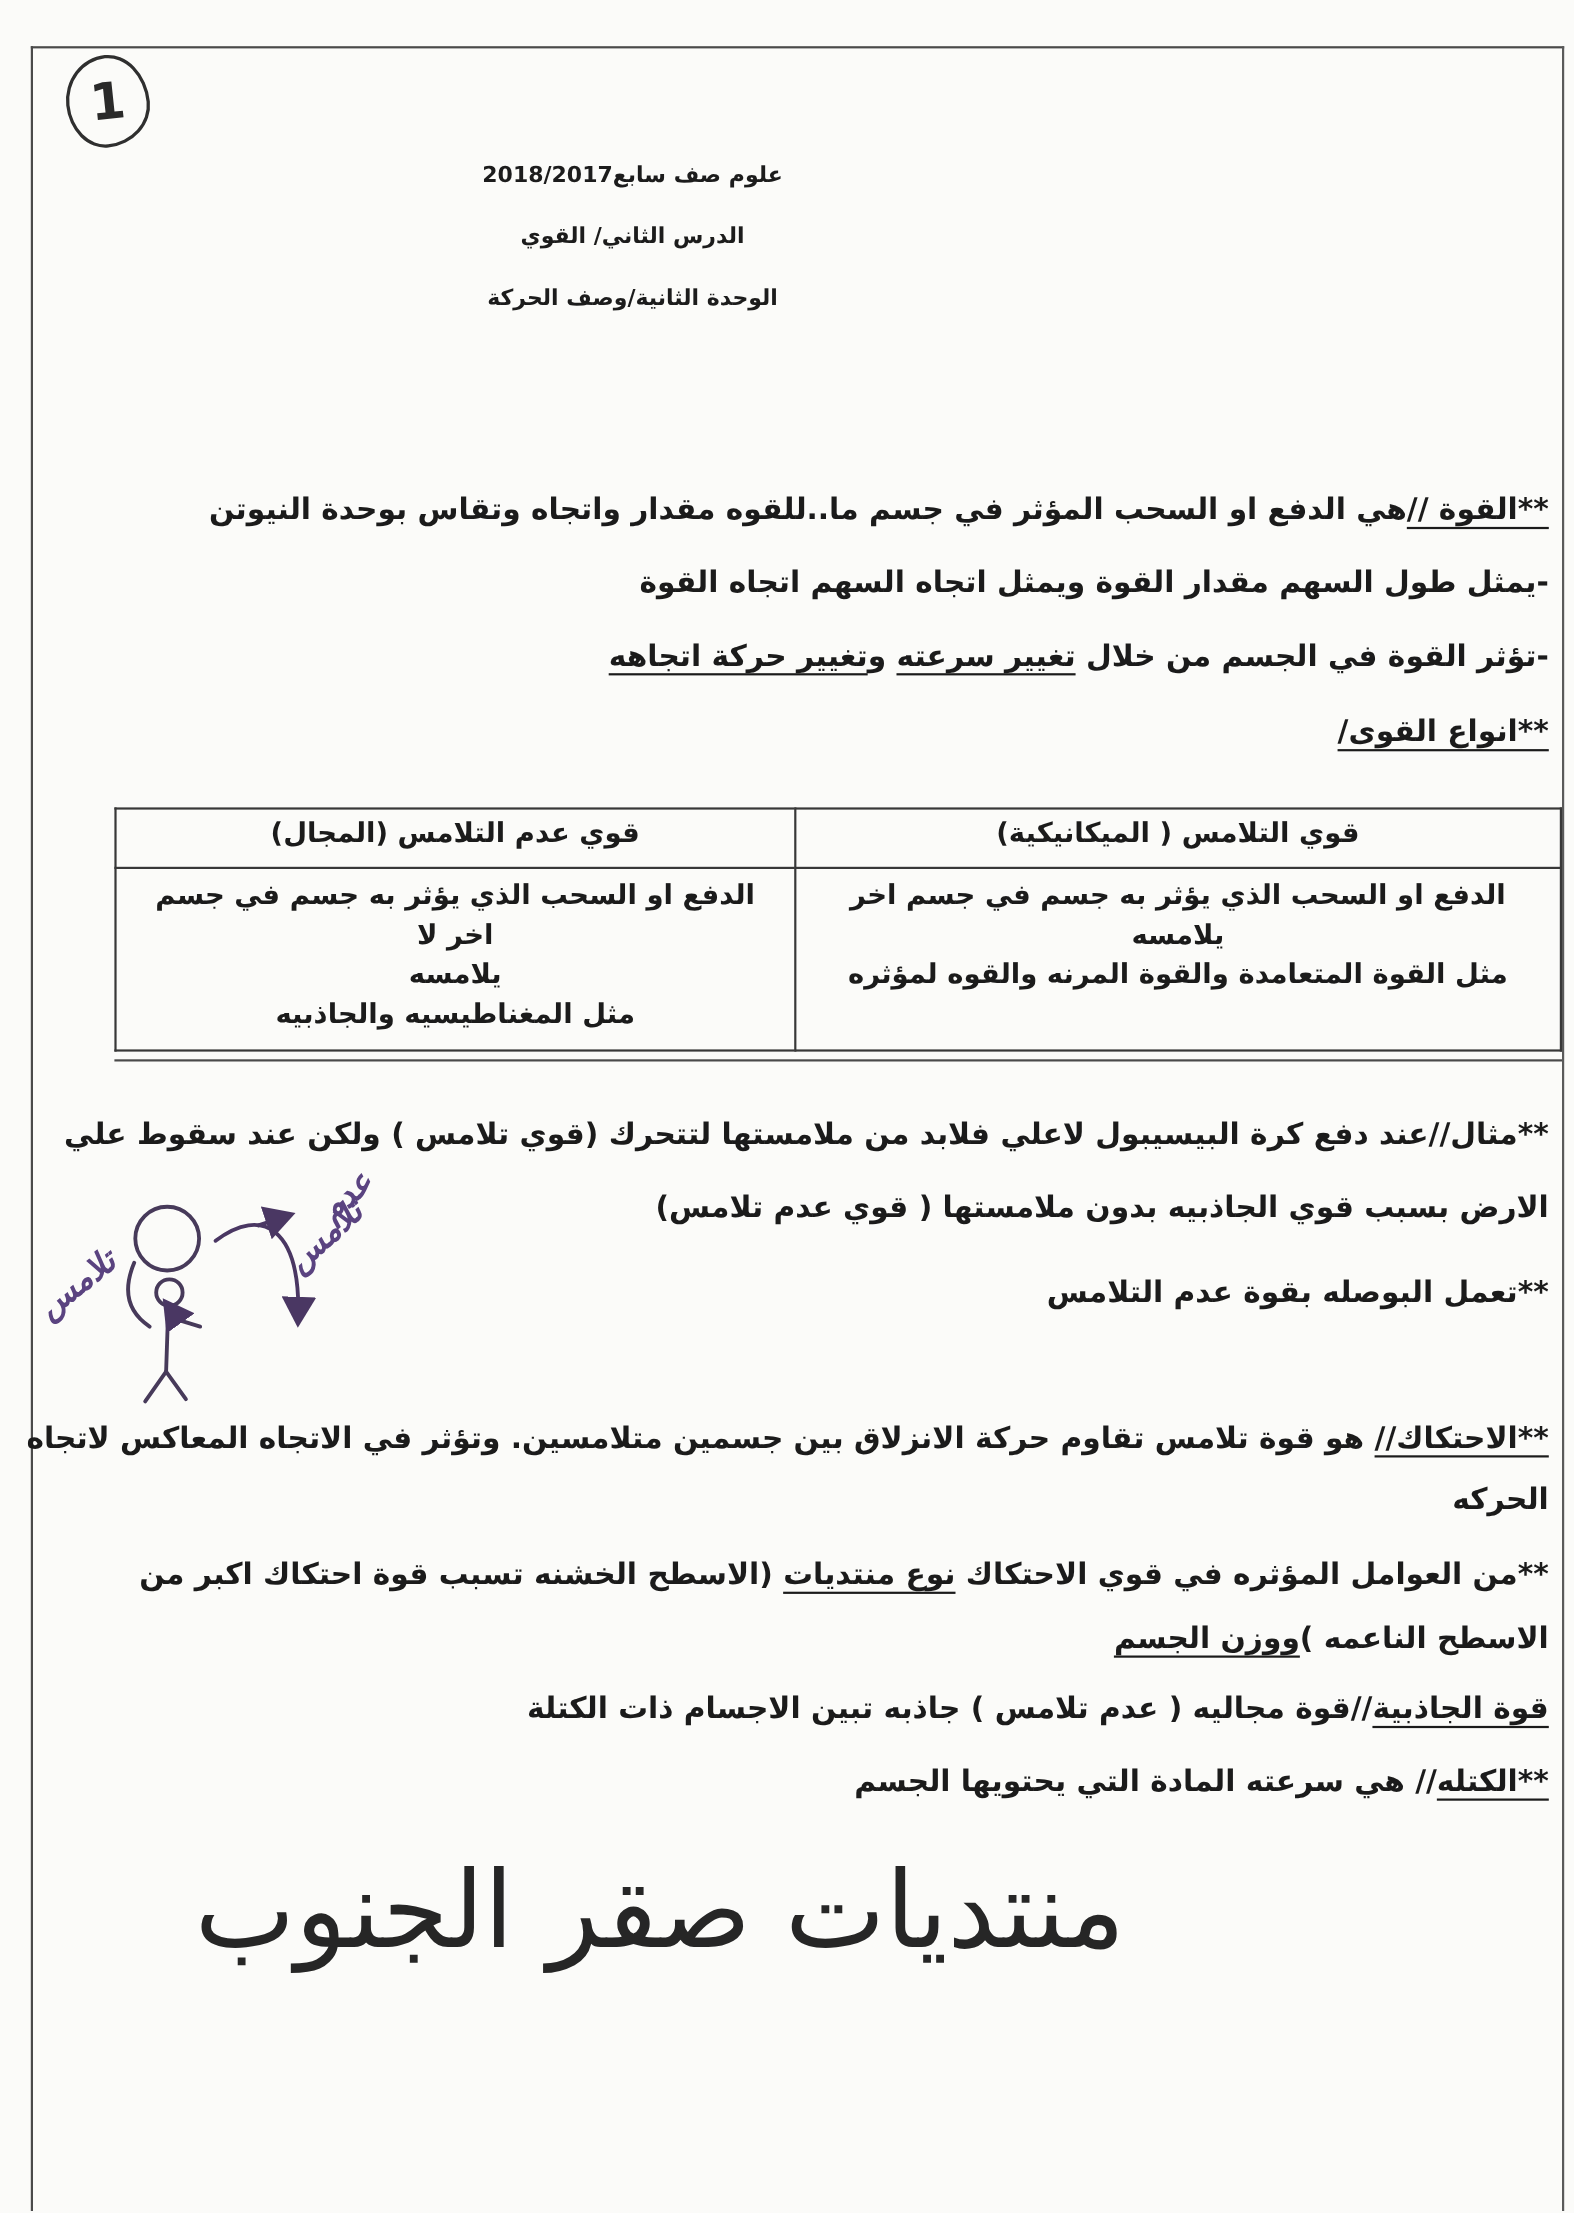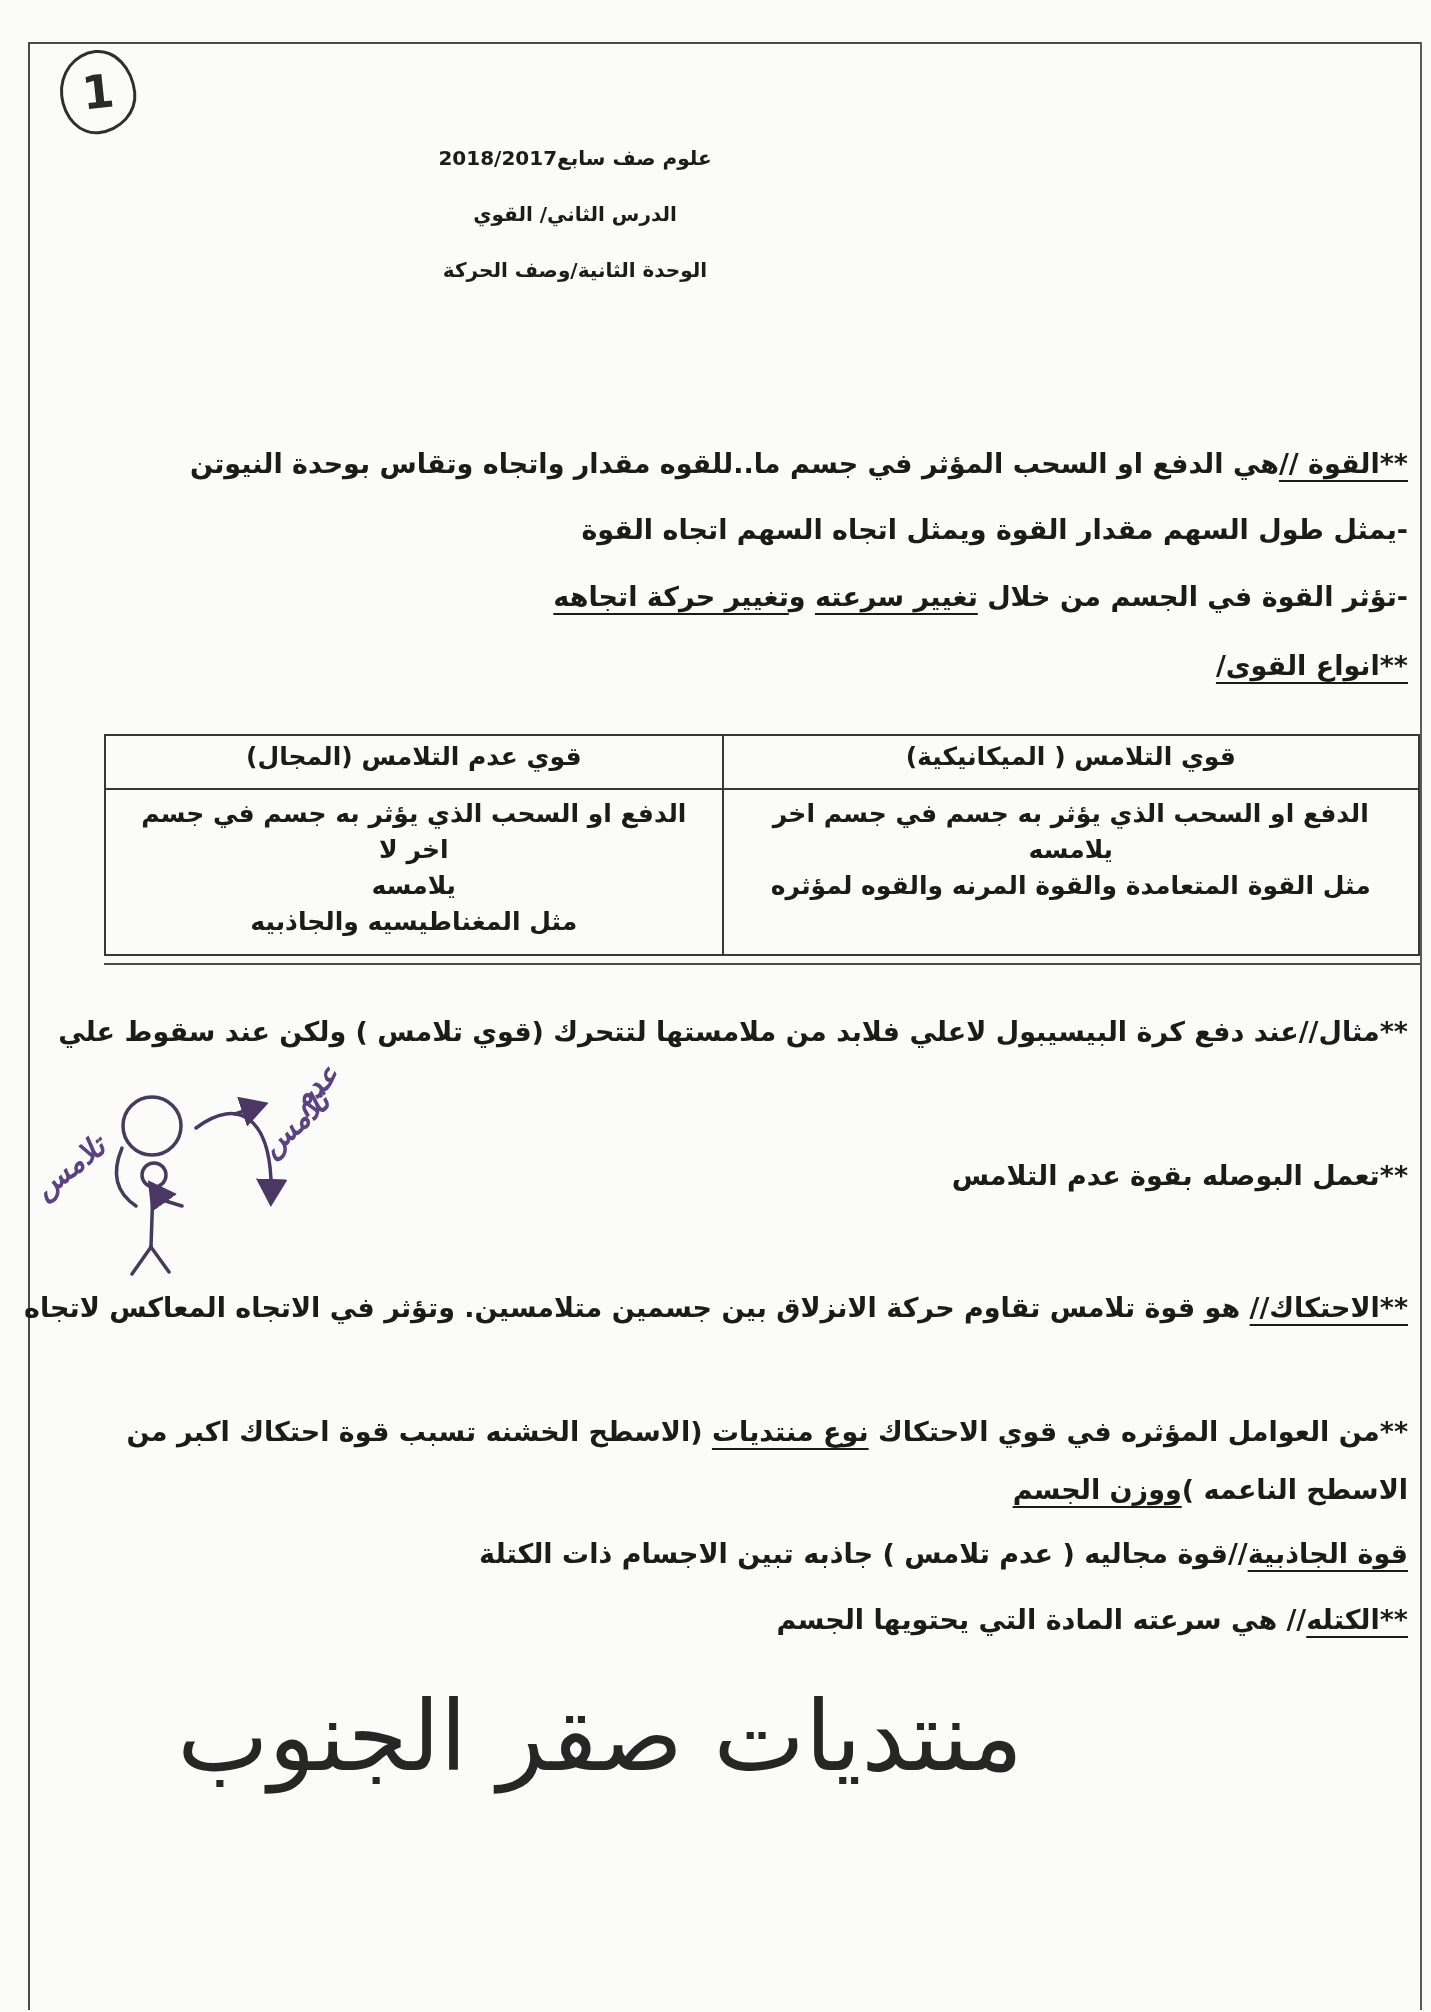--- a/index.html
+++ b/index.html
@@ -95,20 +95,21 @@
             <div>الدفع او السحب الذي يؤثر به جسم في جسم اخر لا</div>
             <div>يلامسه</div>
             <div>مثل المغناطيسيه والجاذبيه</div>
           </td>
     </tr>
   </tbody>
     </table>
   <div class="table-underline"></div>
 
   <div class="line" style="top:1016px">**مثال//عند دفع كرة البيسيبول لاعلي  فلابد من ملامستها لتتحرك (قوي تلامس ) ولكن عند سقوط علي</div>
+  <div class="line" style="top:1082px">الارض بسبب قوي الجاذبيه بدون ملامستها ( قوي عدم تلامس)</div>
 
   <div class="line" style="top:1160px">**تعمل البوصله بقوة عدم التلامس</div>
 
   <svg class="sketch" viewBox="0 0 420 285">
     <defs>
       <marker id="arrowp" markerWidth="9" markerHeight="9" refX="6" refY="4.5" orient="auto">
         <path d="M0,0 L8,4.5 L0,9 z" fill="#4a3763"></path>
       </marker>
     </defs>
     <g stroke="#473a5a" stroke-width="3.5" fill="none" stroke-linecap="round">
@@ -124,20 +125,21 @@
       <path d="M152 152 L 142 138" marker-end="url(#arrowp)"></path>
       <path d="M186 80 C 228 48 264 68 261 152" marker-end="url(#arrowp)"></path>
       <path d="M225 66 L 252 57" marker-end="url(#arrowp)"></path>
     </g>
     <text x="34" y="152" font-size="30" transform="rotate(-38 34 152)">تلامس</text>
     <text x="292" y="64" font-size="30" transform="rotate(-42 292 64)">عدم</text>
     <text x="262" y="110" font-size="30" transform="rotate(-42 262 110)">تلامس</text>
   </svg>
 
   <div class="line" style="top:1292px"><span class="u">**الاحتكاك//</span><span> هو قوة تلامس تقاوم حركة الانزلاق بين جسمين متلامسين. وتؤثر في الاتجاه المعاكس لاتجاه</span></div>
+  <div class="line" style="top:1348px">الحركه</div>
 
   <div class="line" style="top:1416px"><span>**من العوامل المؤثره في قوي الاحتكاك  </span><span class="u">نوع منتديات</span><span> (الاسطح الخشنه تسبب قوة احتكاك اكبر من</span></div>
   <div class="line" style="top:1474px"><span>الاسطح الناعمه )</span><span class="u">ووزن الجسم</span></div>
 
   <div class="line" style="top:1538px"><span class="u">قوة الجاذبية</span><span>//قوة مجاليه ( عدم تلامس ) جاذبه تبين الاجسام ذات الكتلة</span></div>
   <div class="line" style="top:1604px"><span class="u">**الكتله</span><span>// هي سرعته المادة التي يحتويها الجسم</span></div>
 
   <div class="watermark">منتديات صقر الجنوب</div>
 
 </div>

